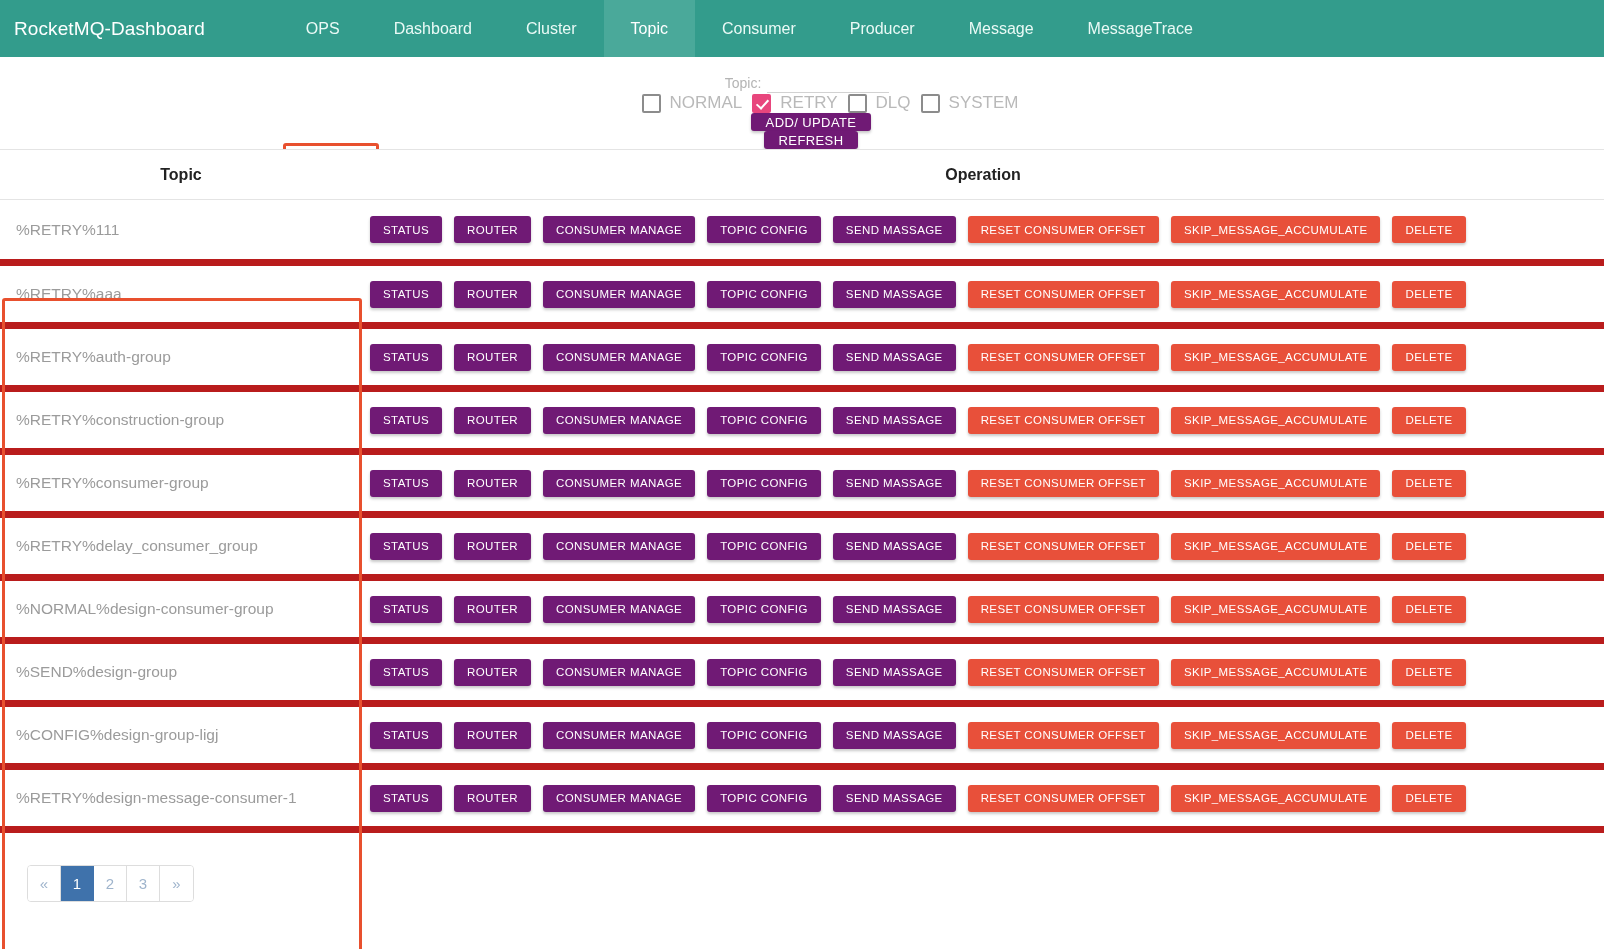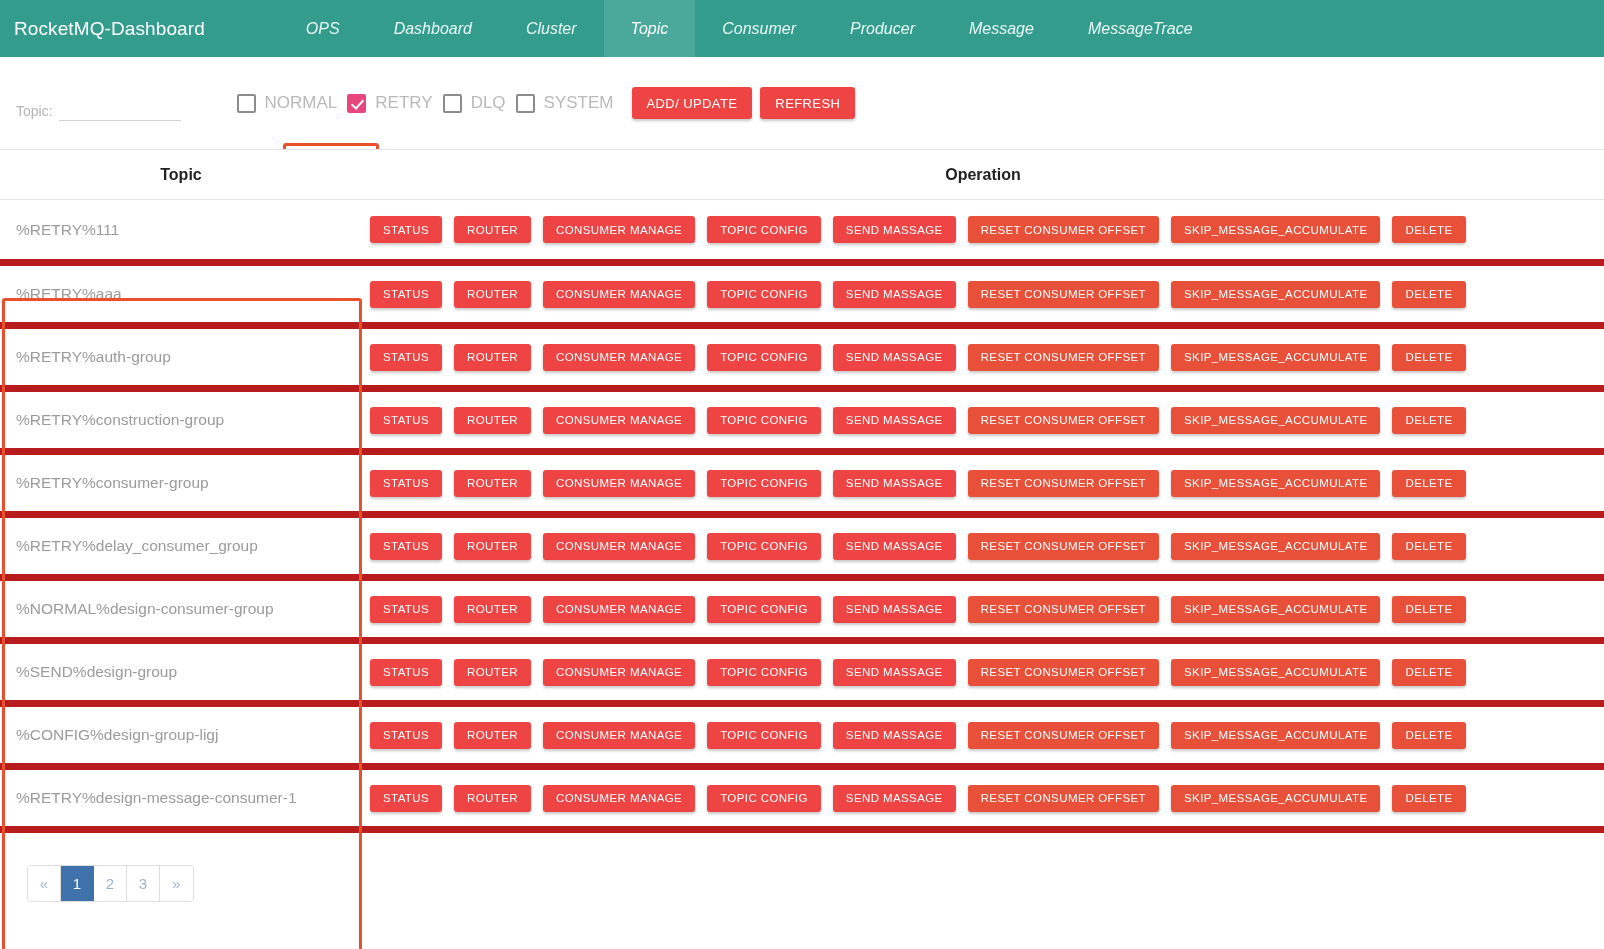--- a/index.html
+++ b/index.html
@@ -42,21 +42,22 @@
     background: #4aa99a;
     color: #ffffff;
   }
 
   
   .filter-bar {
     position: relative;
     height: 92px;
     display: flex;
     align-items: center;
-    padding-left: 16px;
+    padding-left: 10px;
+    flex-direction: column;
   }
   .topic-field {
     display: flex; align-items: flex-end;
     margin-top: 14px;
   }
   .topic-label {
     color: #b4b4b4;
     font-size: 14px;
     padding-bottom: 2px;
     margin-right: 6px;
@@ -116,21 +117,21 @@
     border: none;
     color: #ffffff;
     font-size: 12.5px;
     letter-spacing: .4px;
     border-radius: 3px;
     cursor: pointer;
     font-family: "Liberation Sans", sans-serif;
     box-shadow: 0 2px 3px rgba(0,0,0,.22);
     white-space: nowrap;
   }
-  .btn-teal { background: #ef4444; text-align: right; }
+  .btn-teal { background: #701a75; text-align: right; }
   .btn-red  { background: #e8503a; }
 
   .bar-btn {
     height: 32px;
     padding: 0 15px;
     margin-left: 8px;
     font-size: 13px;
   }
 
   
@@ -215,21 +216,21 @@
     background: #3f72ab;
     color: #ffffff;
     border-right-color: #3f72ab;
   }
 </style>
 </head>
 <body>
 
 <div class="navbar">
   <div class="brand">RocketMQ-Dashboard</div>
-  <div id="nav-items" style="display:flex;align-items:stretch;font-style:italic;">
+  <div id="nav-items" style="display:flex;align-items:stretch;">
       <a class="nav-item">OPS</a>
       <a class="nav-item">Dashboard</a>
       <a class="nav-item">Cluster</a>
       <a class="nav-item active">Topic</a>
       <a class="nav-item">Consumer</a>
       <a class="nav-item">Producer</a>
       <a class="nav-item">Message</a>
       <a class="nav-item">MessageTrace</a>
     </div>
 </div>

